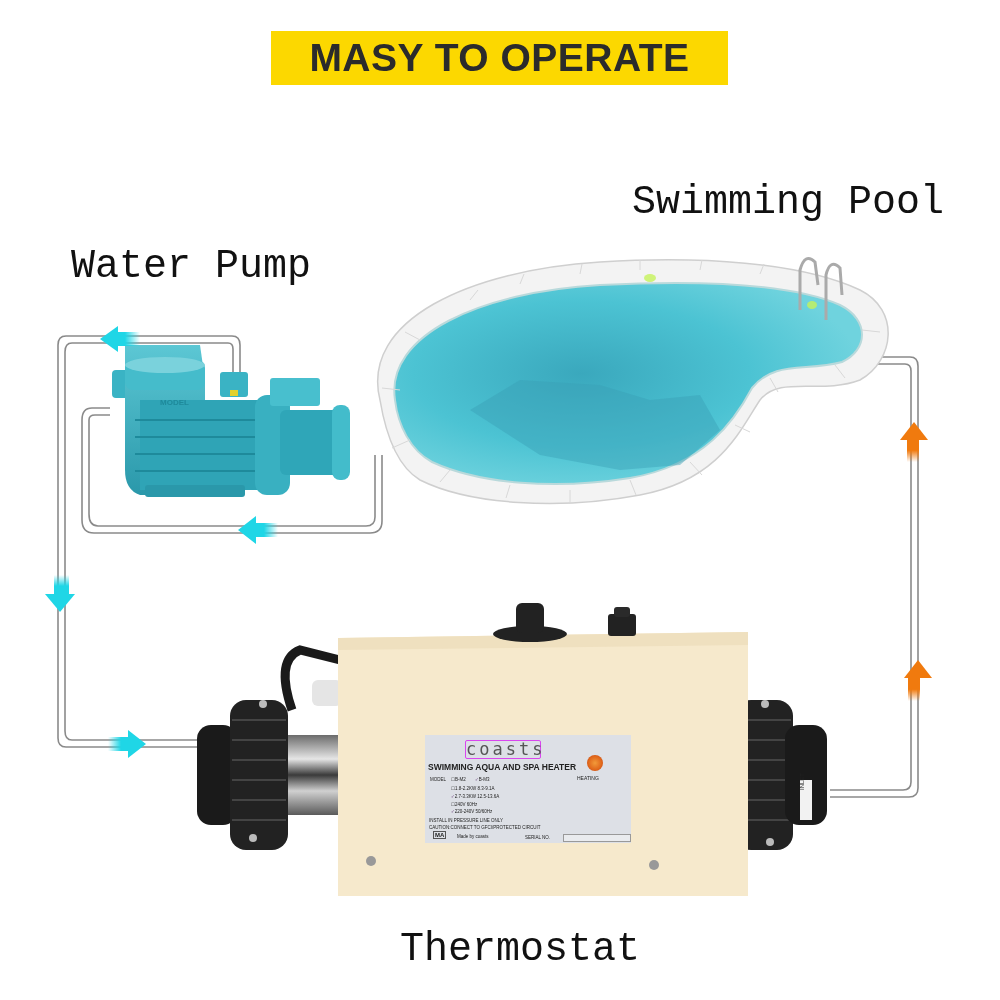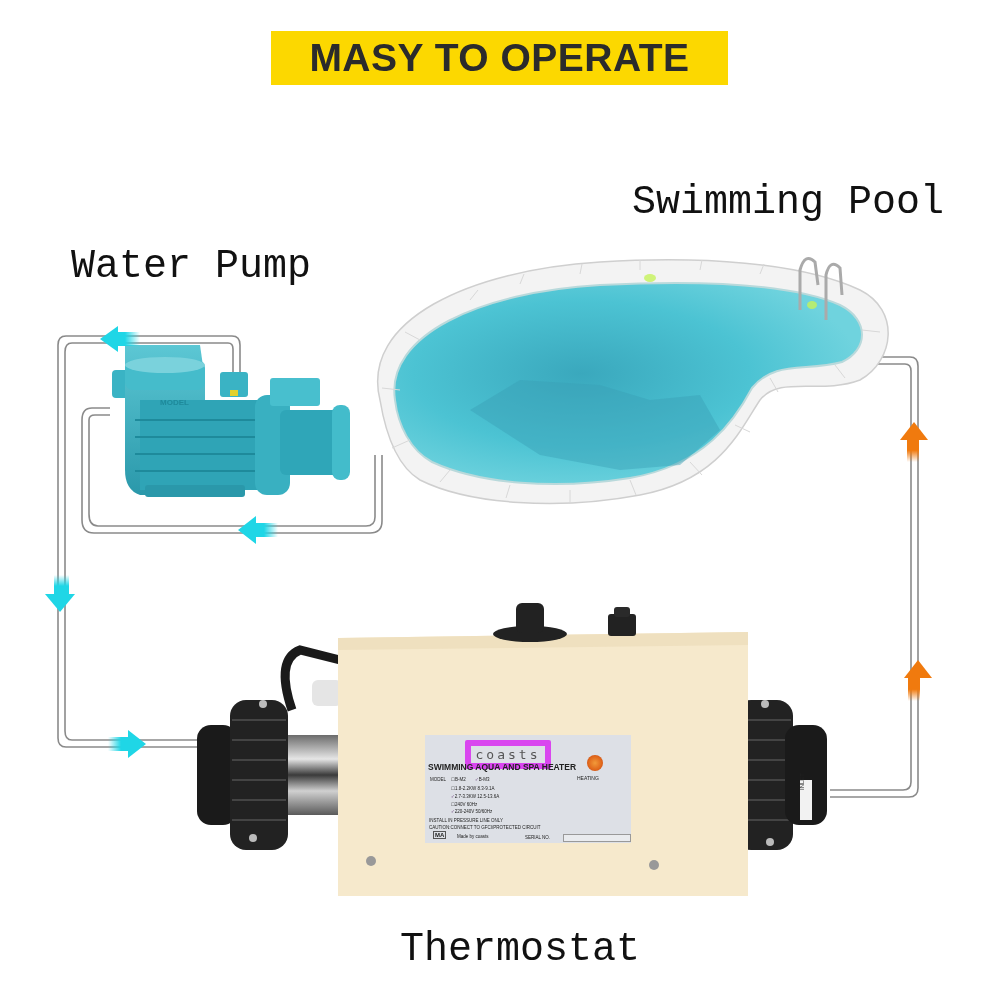--- a/index.html
+++ b/index.html
@@ -7,22 +7,22 @@
          font-family: "DejaVu Sans", sans-serif; }
   .abs { position: absolute; }
   .banner { left: 271px; top: 31px; width: 457px; height: 54px; background: #fcd800;
             display: flex; align-items: center; justify-content: center; }
   .banner span { font-family: "Liberation Sans", sans-serif; font-weight: bold; font-size: 39px;
                  color: #2b2b2b; letter-spacing: 0.5px; }
   .label { font-family: Liberation Mono, monospace; color: #111; font-size: 40px; white-space: nowrap; }
   svg { position: absolute; left: 0; top: 0; }
   .plate { left: 425px; top: 735px; width: 206px; height: 108px; background: #dde0e6;
            box-sizing: border-box; font-family: "Liberation Sans", sans-serif; color: #222; }
-  .brand { left: 40px; top: 5px; width: 74px; height: 17px; border: 6px solid #d946ef; border-radius: 2px;
-           font-size: 13px; letter-spacing: 3px; color: #555; text-align: center; line-height: 17px;
+  .brand { left: 40px; top: 5px; width: 74px; height: 17px; border: 1px solid #d946ef; border-radius: 2px;
+           font-size: 17px; letter-spacing: 3px; color: #555; text-align: center; line-height: 17px;
            font-family: "DejaVu Sans Mono", monospace; }
   .heading { left: 3px; top: 27px; font-size: 8.5px; font-weight: bold; white-space: nowrap; }
   .tiny { font-size: 4.5px; white-space: nowrap; }
   .lamp { left: 162px; top: 20px; width: 16px; height: 16px; border-radius: 50%;
           background: radial-gradient(circle at 50% 50%, #f29a3a 0%, #e0661b 60%, #b53a0d 100%); }
   .heat-label { left: 152px; top: 40px; font-size: 5px; }
   .serial-box { left: 138px; top: 99px; width: 66px; height: 6px; border: 1px solid #999; background: #e9ebee; }
   .ma { left: 8px; top: 96px; font-size: 6px; border: 1px solid #555; padding: 0 1px; font-weight: bold; }
 </style>
 </head>

